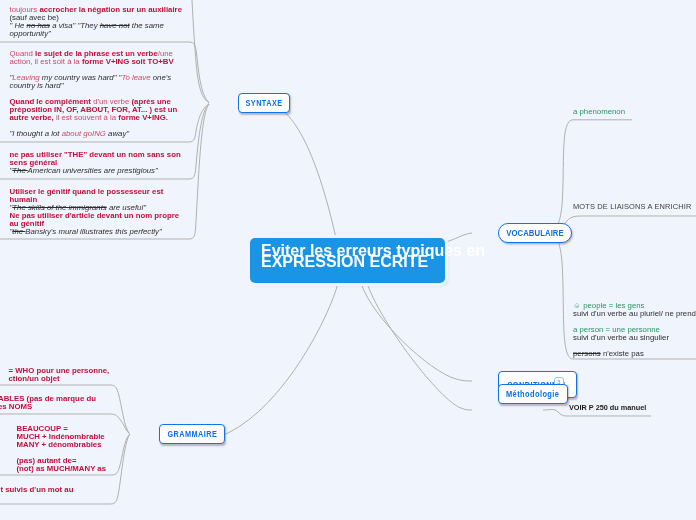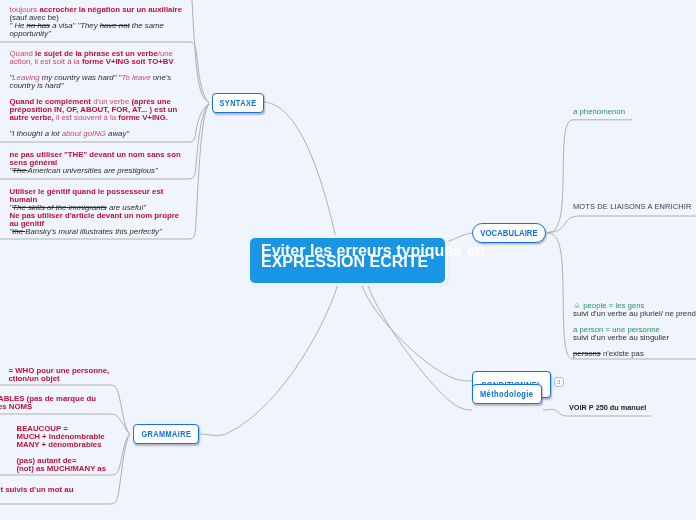--- a/index.html
+++ b/index.html
@@ -7,21 +7,21 @@
   body{width:696px;height:520px;overflow:hidden;background:#f0f4fd;
        font-family:"Liberation Sans",sans-serif;}
   #stage{position:relative;width:696px;height:520px;overflow:hidden;background:#f0f4fd;
          transform:translateZ(0);}
   svg.lay{position:absolute;left:0;top:0;width:696px;height:520px;pointer-events:none;}
   svg.lay path{fill:none;stroke:#b0b0b0;stroke-width:1;}
 
   .node{position:absolute;background:#ffffff;border:1.8px solid #1172ea;border-radius:4px;
         box-shadow:1px 1.5px 1.5px rgba(70,70,90,.35);color:#0d6ee8;font-weight:bold;
         display:flex;align-items:center;justify-content:center;
-        box-sizing:border-box;white-space:nowrap;}
+        box-sizing:border-box;white-space:nowrap;margin-left:26px;}
   .node > span{display:inline-block;font-size:8.3px;letter-spacing:0.5px;
         transform:scaleX(0.88) translateZ(0);line-height:10px;}
   .central{position:absolute;background:#1a95e6;border-radius:5px;color:#fff;
            font-weight:bold;font-size:16px;line-height:11.2px;
            box-sizing:border-box;padding:7px 0 4px 11px;white-space:nowrap;transform:translateZ(0);
            box-shadow:0 0 0 3px #f0f4fd, 1.5px 2px 3px rgba(60,60,80,.3);}
   .badge{position:absolute;border:1px solid #92c0f5;border-radius:3px;background:#fff;
          color:#4a94e8;font-size:6.2px;font-weight:normal;display:flex;align-items:center;justify-content:center;
          box-sizing:border-box;line-height:1;transform:translateZ(0);}
 

